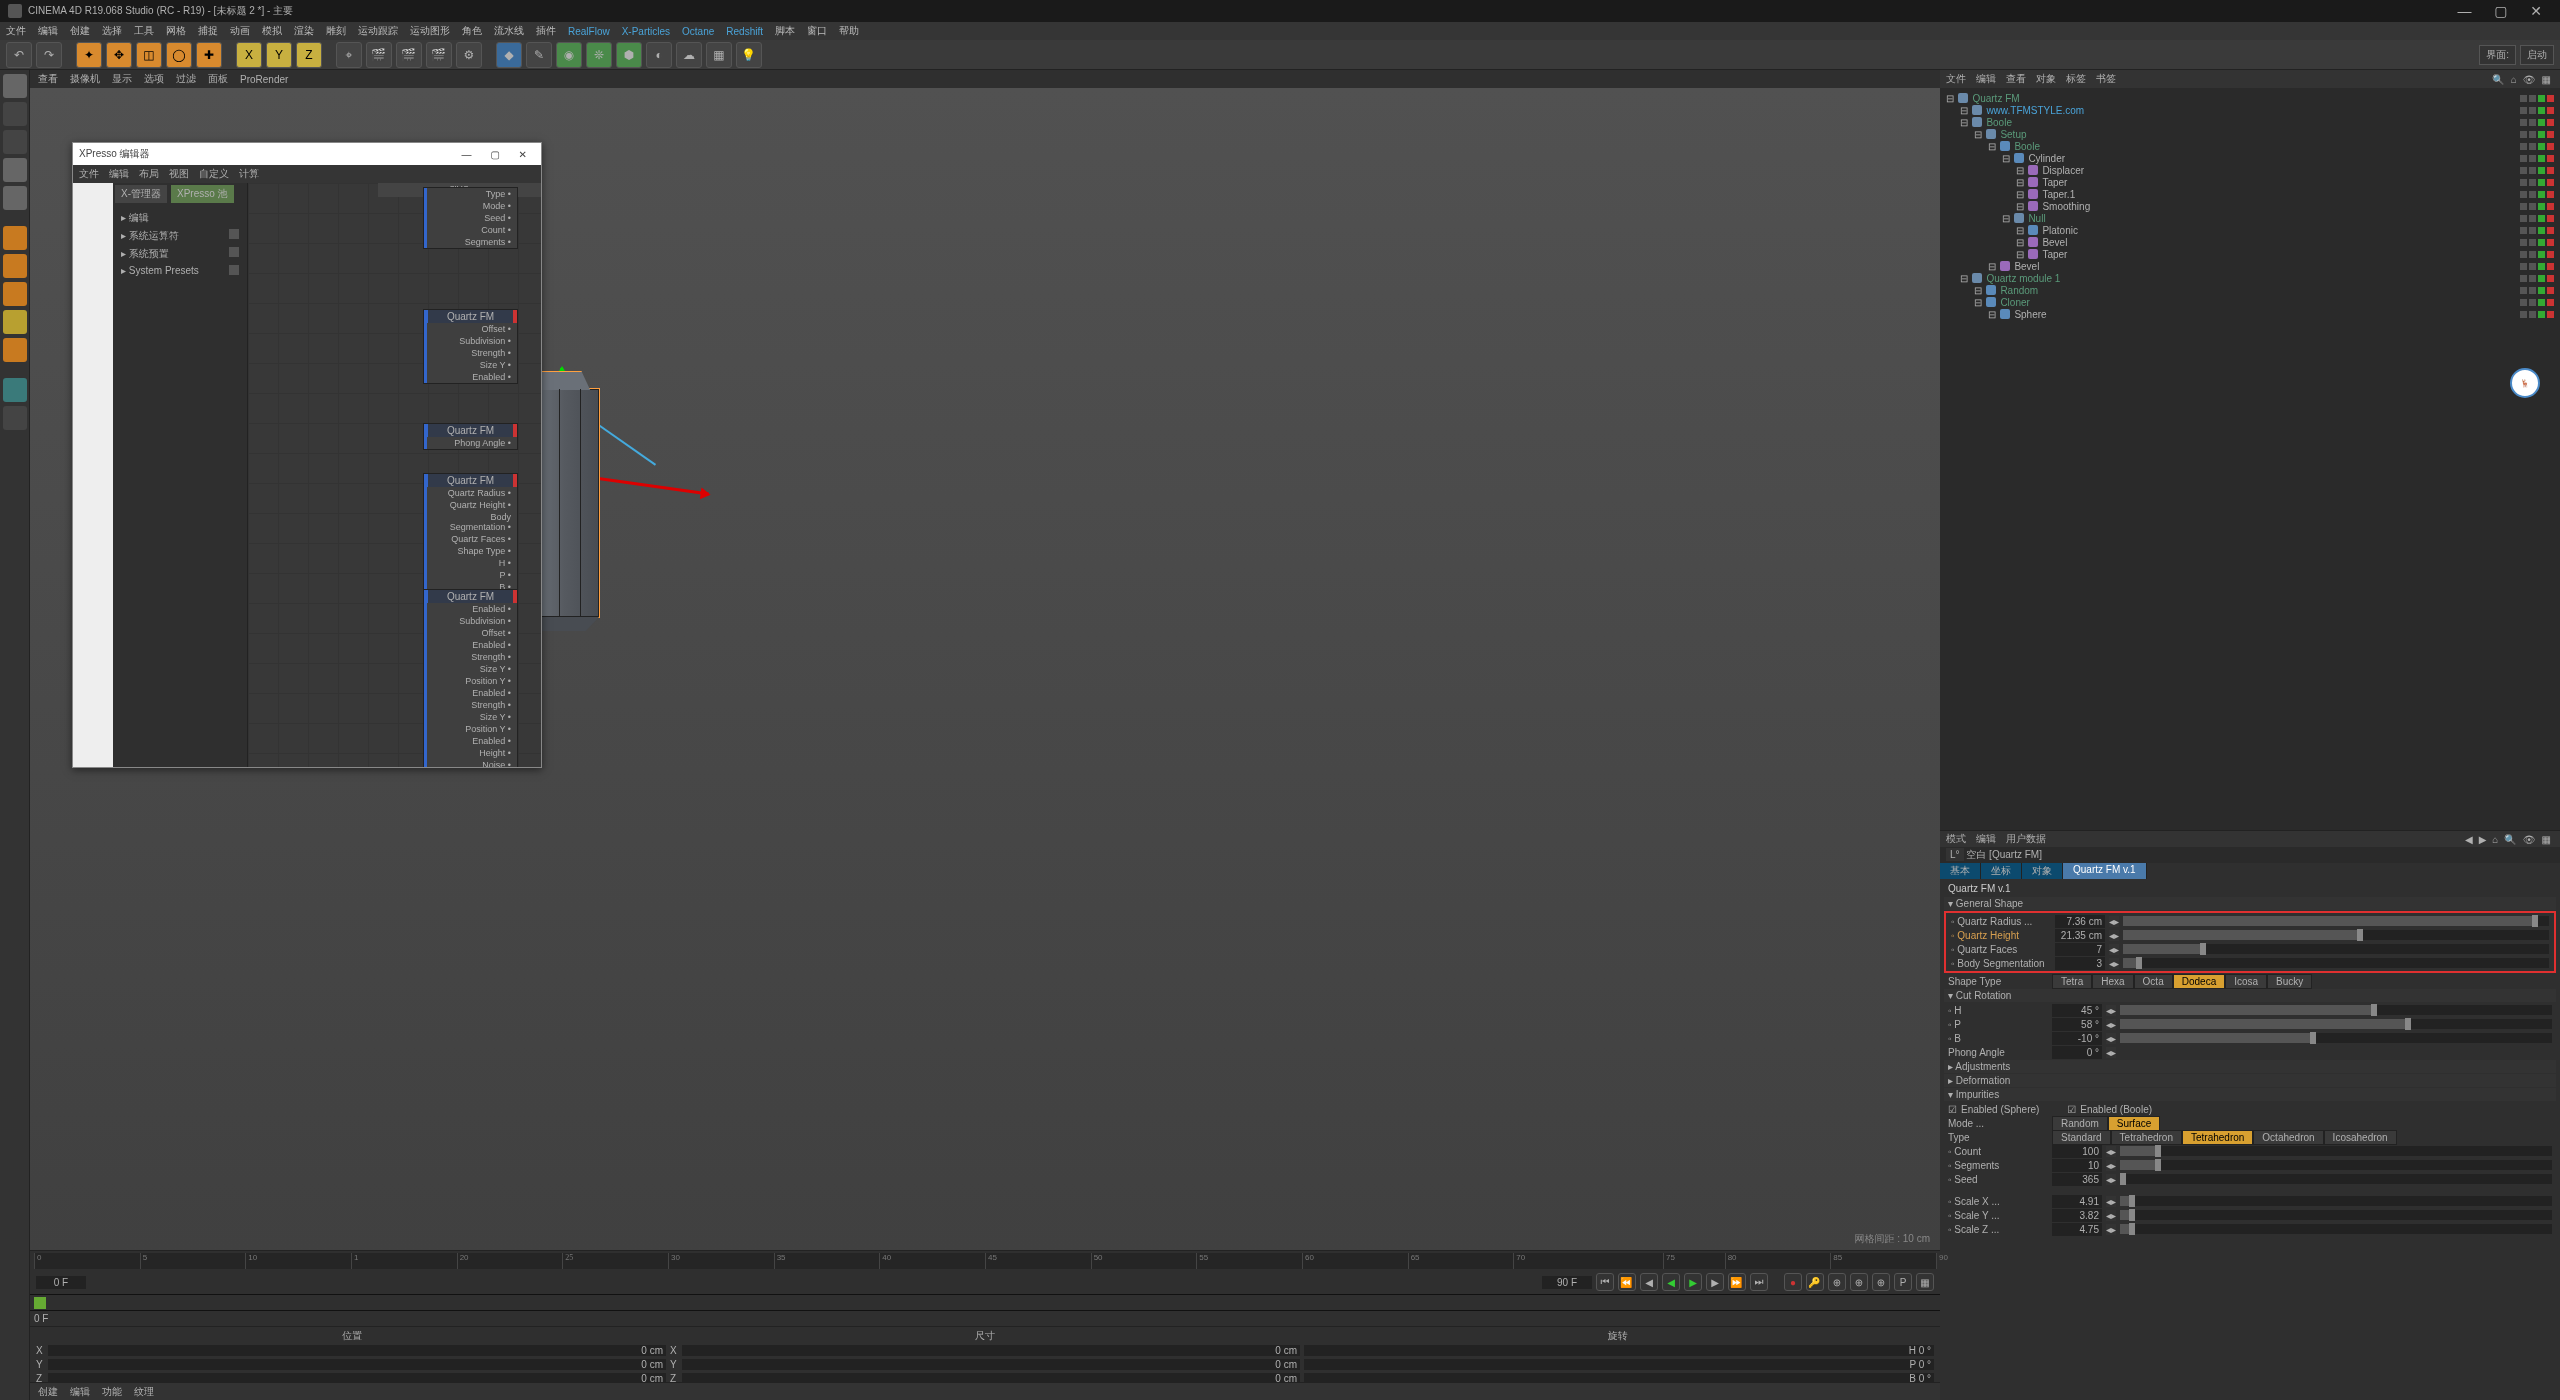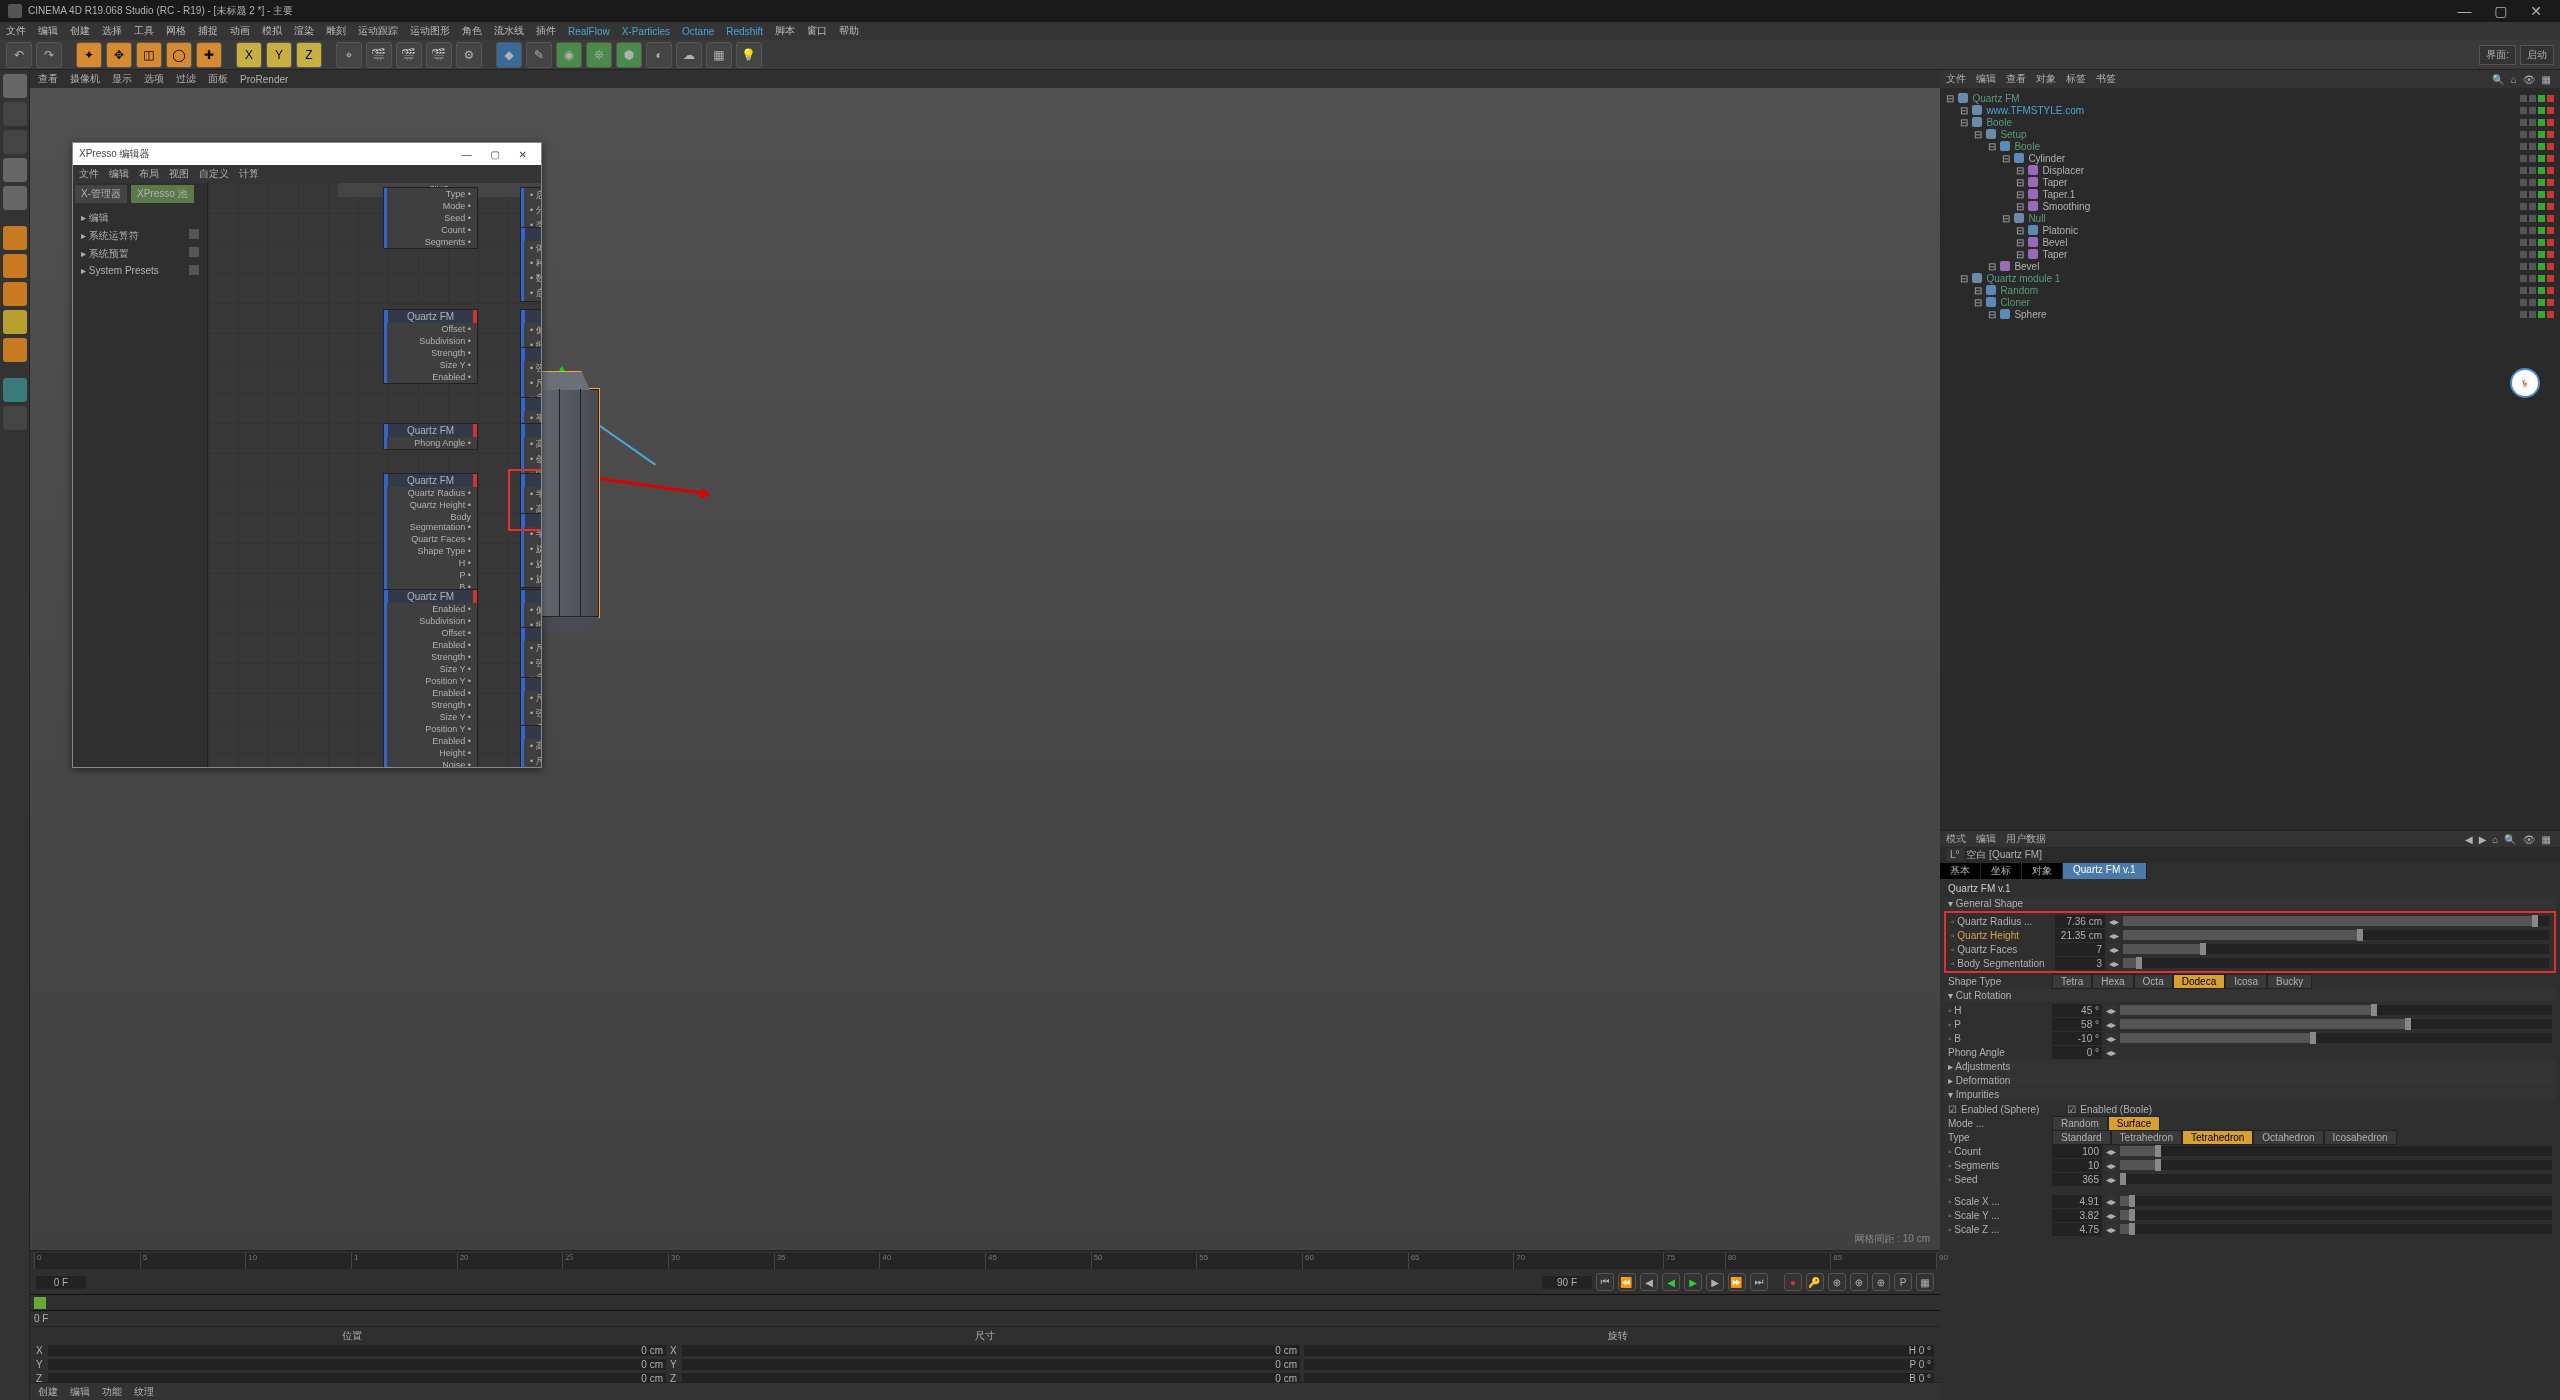--- a/index.html
+++ b/index.html
@@ -52,21 +52,21 @@
 .prism::after { content:""; position:absolute; bottom:-14px; left:0; right:0; height:14px; background:#484c52; clip-path: polygon(0 0,100% 0,85% 100%,15% 100%); }
 .prism .edge { position:absolute; top:0; bottom:0; width:1px; background:#222; }
 .prism .edge.e1{left:25%} .prism .edge.e2{left:55%} .prism .edge.e3{left:78%}
 .viewport-info { position: absolute; right: 10px; bottom: 4px; color: #888; }
 
 
 .xpresso { position: absolute; left: 42px; top: 72px; width: 470px; height: 626px; background: #eee; border: 1px solid #888; box-shadow: 0 2px 8px rgba(0,0,0,.5); display: flex; flex-direction: column; }
 .xp-title { height: 22px; background: #fff; display: flex; align-items: center; padding: 0 6px; justify-content: space-between; color: #444; }
 .xp-title .r span { padding: 0 8px; cursor: pointer; }
 .xp-menu { height: 18px; background: #353535; display: flex; align-items: center; gap: 10px; padding: 0 6px; }
-.xp-body { flex: 1; display: flex; background: #383838; }
+.xp-body { flex: 1; display: flex; background: #383838; margin-left: 40px; }
 .xp-left { width: 135px; background: #2f2f2f; border-right: 1px solid #222; }
 .xp-tab { background: #444; padding: 2px 6px; margin: 2px; }
 .xp-tree { padding: 4px; }
 .xp-tree .item { padding: 2px 4px; display: flex; justify-content: space-between; }
 .xp-tree .item .gear { width: 10px; height: 10px; background: #555; }
 .xp-canvas { flex: 1; position: relative; background: #383838; background-image: linear-gradient(#333 1px,transparent 1px),linear-gradient(90deg,#333 1px,transparent 1px); background-size: 30px 30px; overflow: hidden; }
 .xp-grouphead { position: absolute; top: 0; left: 130px; right: 0; height: 14px; background: #444; color: #ccc; text-align: center; padding-top: 1px; }
 .node { position: absolute; background: #3f3f3f; border: 1px solid #222; min-width: 70px; }
 .node .nh { background: #323a4a; padding: 1px 4px; text-align: center; border-left: 4px solid #36c; border-right: 4px solid #c33; }
 .node .row { padding: 1px 6px; font-size: 9px; text-align: right; border-left: 3px solid #36c; }
@@ -88,21 +88,21 @@
 .om-row .link { color: #4aa3d8; }
 .om-row .dots { margin-left: auto; display: flex; gap: 2px; }
 .om-row .dot { width: 7px; height: 7px; } .dot.r{background:#c33;} .dot.gr{background:#555;} .dot.chk{background:#3a3;border-radius:0;}
 .watermark { position: absolute; right: 20px; top: 280px; width: 30px; height: 30px; border-radius: 50%; background: #fff; border: 2px solid #4a8ac8; display: flex; align-items:center; justify-content:center; font-size:8px; color:#333; }
 
 
 .attr { height: 570px; background: #2f2f2f; border-top: 1px solid #222; display: flex; flex-direction: column; }
 .attr-menu { height: 16px; background: #333; display: flex; align-items: center; gap: 10px; padding: 0 6px; justify-content: space-between; }
 .attr-crumb { height: 16px; background: #2a2a2a; padding: 1px 6px; }
 .attr-tabs { height: 16px; display: flex; }
-.attr-tabs .t { flex: 0 0 auto; padding: 1px 10px; background: #000000; border-right: 1px solid #222; }
+.attr-tabs .t { flex: 0 0 auto; padding: 1px 10px; background: #0c4a6e; border-right: 1px solid #222; }
 .attr-tabs .t.active { background: #4a7aaa; color: #fff; }
 .attr-body { flex: 1; overflow: auto; padding: 2px 4px; }
 .attr-title { padding: 2px 4px; color: #ccc; }
 .section { padding: 1px 4px; background: #333; margin: 1px 0; cursor: pointer; }
 .section::before { content: "▾ "; }
 .section.collapsed::before { content: "▸ "; }
 .param { display: flex; align-items: center; height: 14px; gap: 4px; padding: 0 4px; }
 .param .lbl { width: 100px; text-align: left; }
 .param .lbl.orange { color: #d8a050; }
 .param .val { width: 50px; background: #222; padding: 1px 3px; text-align: right; }

